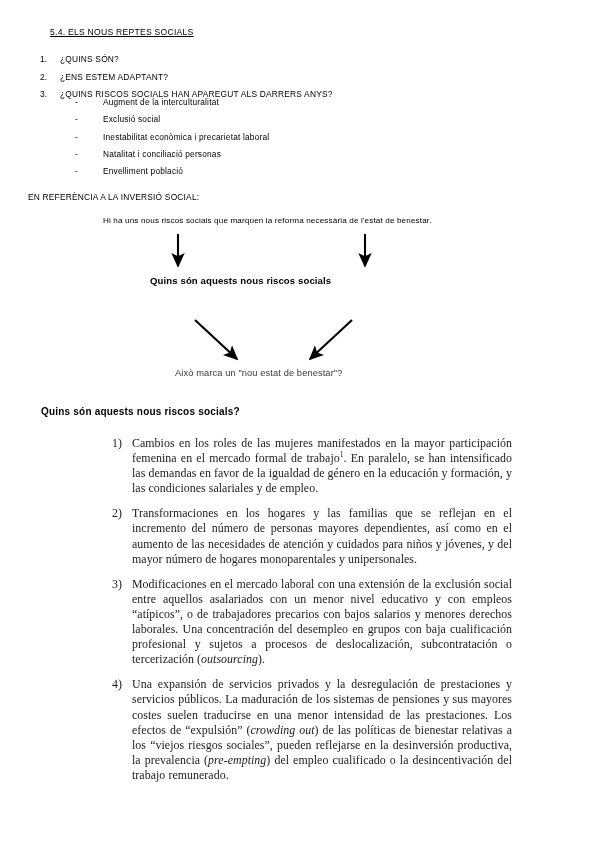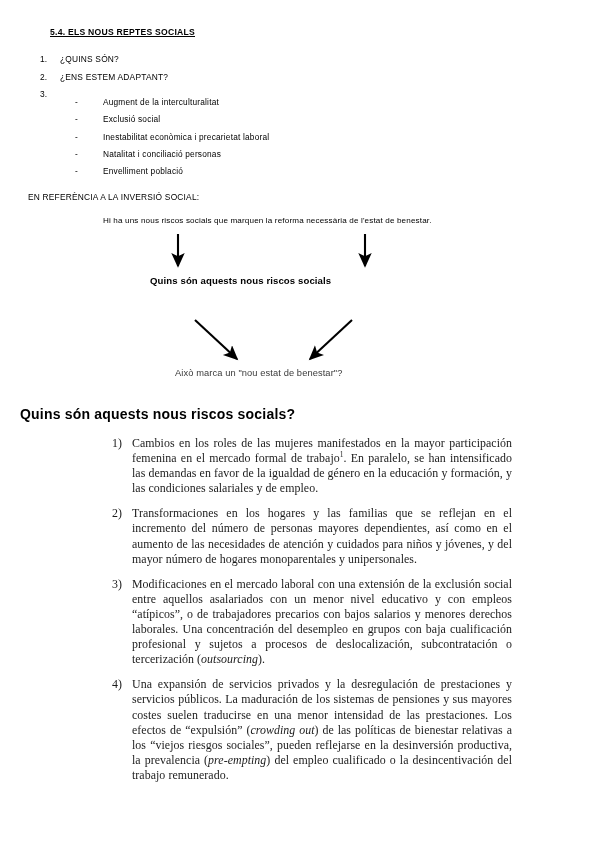--- a/index.html
+++ b/index.html
@@ -21,21 +21,21 @@
     width: 600px;
     height: 848px;
   }
 
   
   .doc-title {
     position: absolute;
     left: 50px;
     top: 27px;
     font-size: 8.6px;
-    font-weight: bold;
+    font-weight: normal;
     letter-spacing: 0.25px;
     text-decoration: underline;
     white-space: nowrap;
   }
 
   .num-list {
     position: absolute;
     left: 40px;
     top: 55px;
     width: 420px;
@@ -129,23 +129,23 @@
     left: 175px;
     top: 136px;
     font-size: 9.3px;
     color: #3a3a3a;
     letter-spacing: 0.1px;
     white-space: nowrap;
   }
 
   .question-line {
     position: absolute;
-    left: 20px;
+    left: 41px;
     top: 406px;
-    font-size: 14px;
+    font-size: 10px;
     font-weight: bold;
     letter-spacing: 0.2px;
     white-space: nowrap;
   }
 
   
   .excerpt {
     position: absolute;
     left: 112px;
     top: 436px;
@@ -189,20 +189,21 @@
     <div class="num-item">
       <span class="num-marker">1.</span>
       <span class="num-text">¿QUINS SÓN?</span>
     </div>
     <div class="num-item">
       <span class="num-marker">2.</span>
       <span class="num-text">¿ENS ESTEM ADAPTANT?</span>
     </div>
     <div class="num-item">
       <span class="num-marker">3.</span>
+      <span class="num-text">¿QUINS RISCOS SOCIALS HAN APAREGUT ALS DARRERS ANYS?</span>
     </div>
   </div>
 
   <div class="dash-list">
     <div class="dash-item">
       <span class="dash-marker">-</span>
       <span class="dash-text">Augment de la interculturalitat</span>
     </div>
     <div class="dash-item">
       <span class="dash-marker">-</span>

